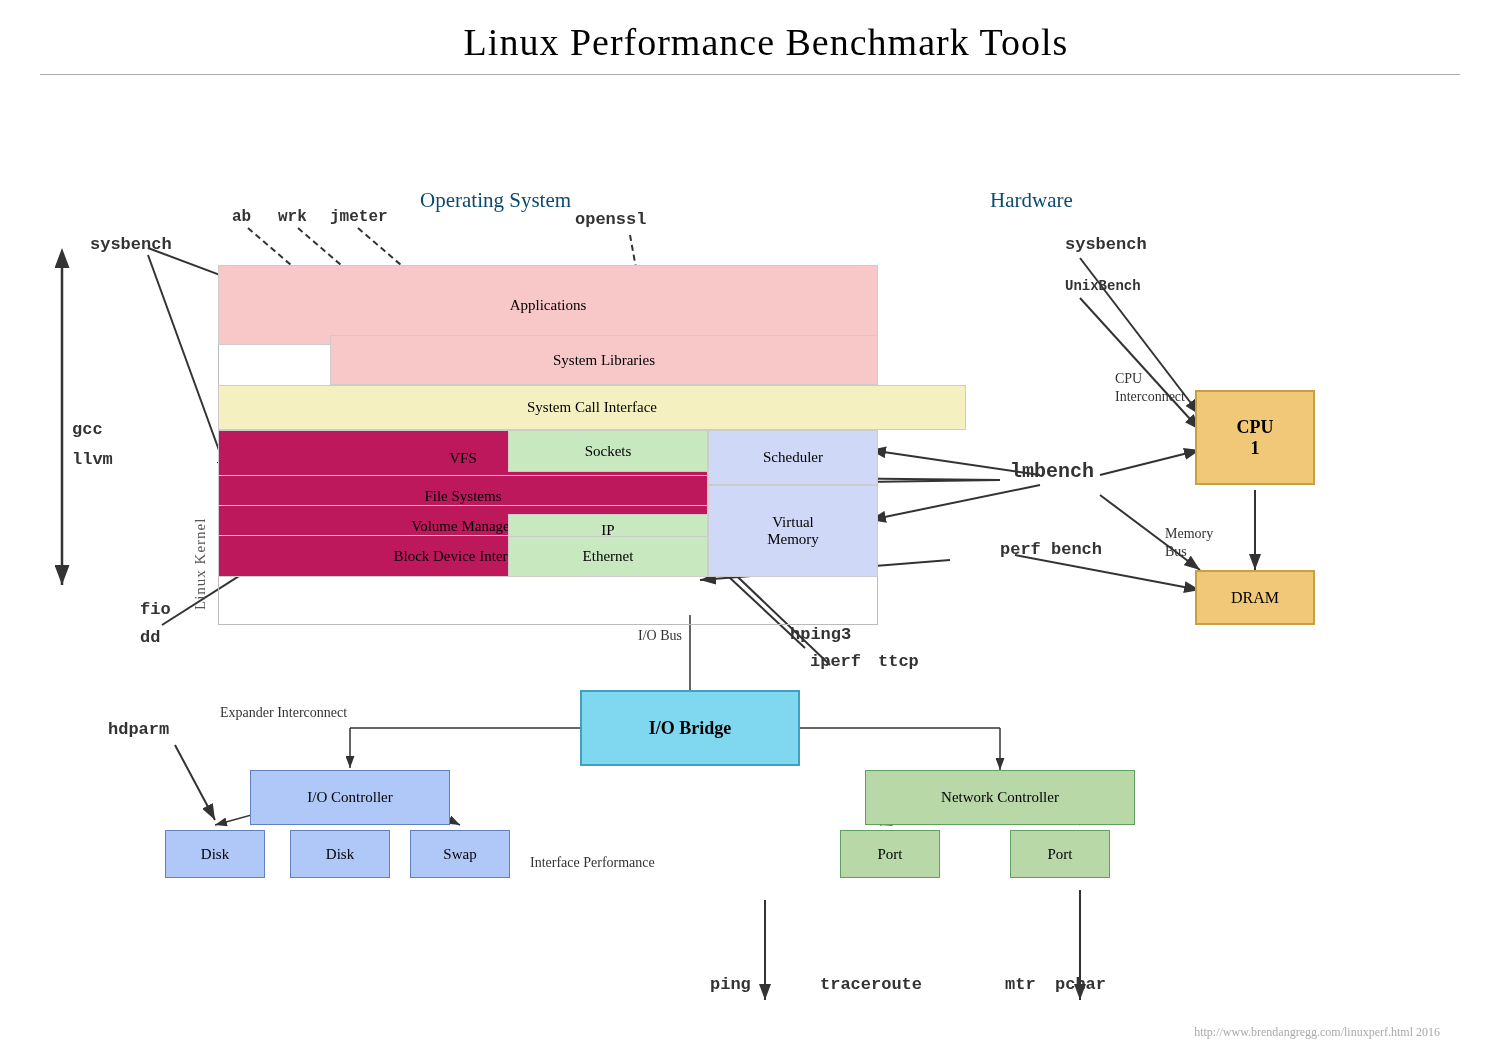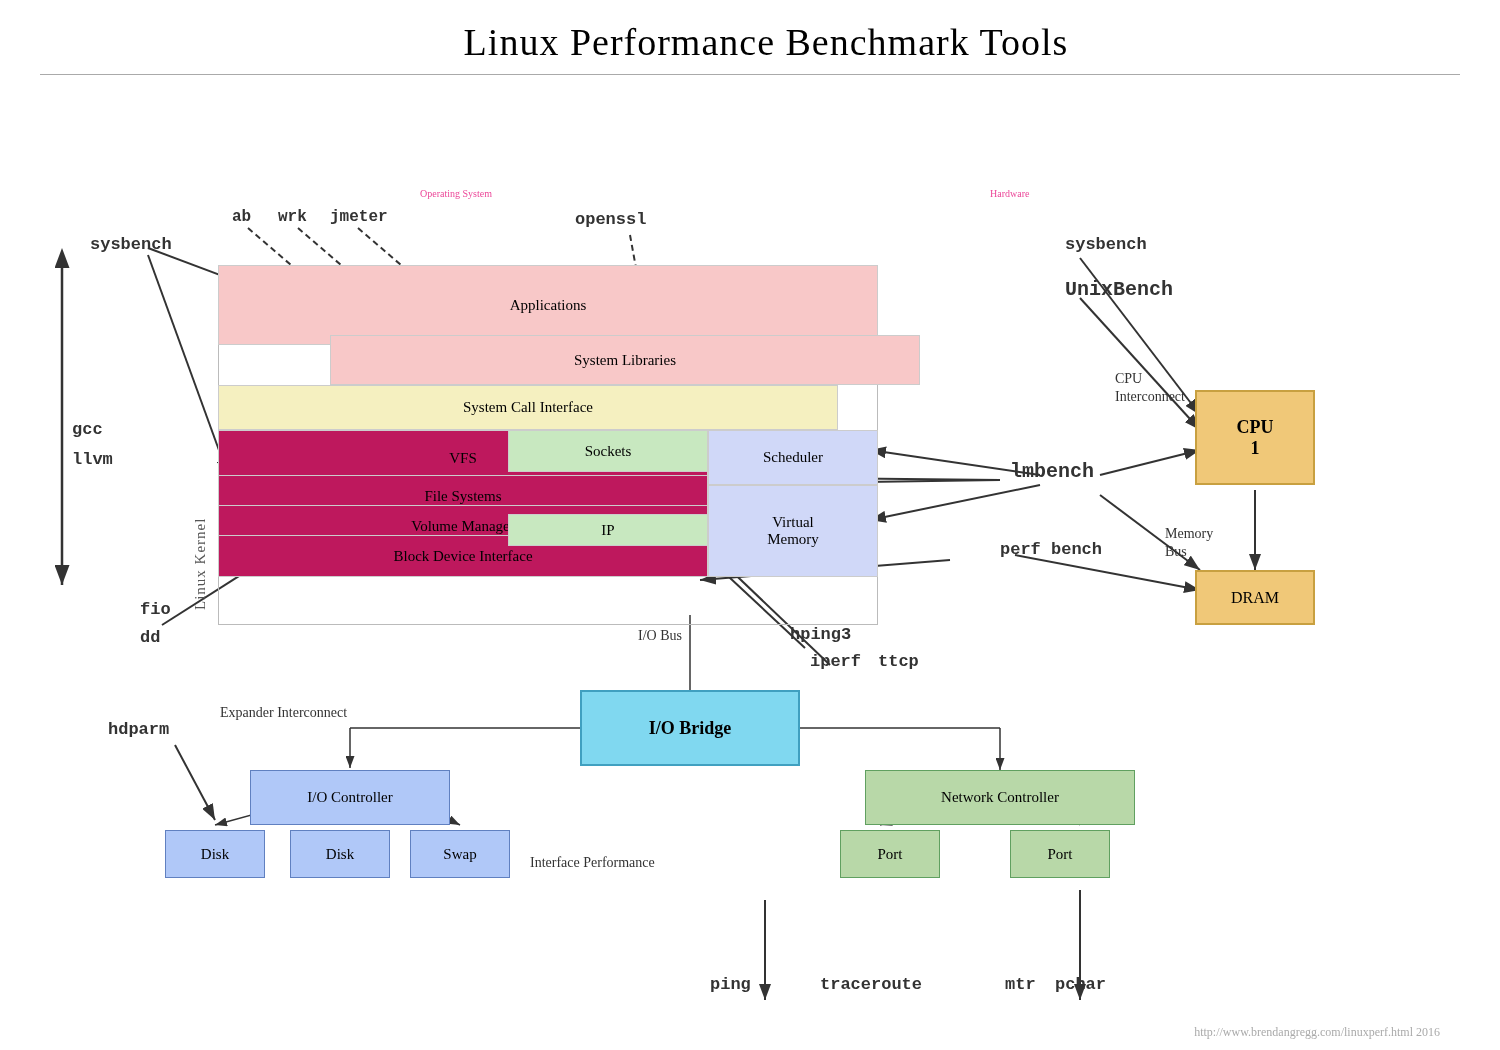--- a/index.html
+++ b/index.html
@@ -41,22 +41,22 @@
       color: #333;
     }
     .label-bold {
       font-weight: bold;
       font-family: 'Courier New', monospace;
     }
 
     
     .section-header {
       position: absolute;
-      font-size: 10px;
-      color: #ec4899;
+      font-size: 21px;
+      color: #0c4a6e;
     }
 
     
     .box {
       position: absolute;
       border: 1.5px solid #999;
       display: flex;
       align-items: center;
       justify-content: center;
       text-align: center;
@@ -257,21 +257,21 @@
 
   <div class="label label-bold" style="left:72px; top:340px; font-size:17px;">gcc</div>
   <div class="label label-bold" style="left:72px; top:370px; font-size:17px;">llvm</div>
 
   <div class="label label-bold" style="left:140px; top:520px; font-size:17px;">fio</div>
   <div class="label label-bold" style="left:140px; top:548px; font-size:17px;">dd</div>
 
   <div class="label label-bold" style="left:108px; top:640px; font-size:17px;">hdparm</div>
 
   <div class="label label-bold" style="left:1065px; top:155px; font-size:17px;">sysbench</div>
-  <div class="label label-bold" style="left:1065px; top:198px; font-size:20px;">UnixBench</div>
+  <div class="label label-bold" style="left:1065px; top:198px; font-size:14px;">UnixBench</div>
 
   <div class="label label-bold" style="left:1010px; top:380px; font-size:20px;">lmbench</div>
   <div class="label label-bold" style="left:1000px; top:460px; font-size:17px;">perf bench</div>
 
   <div class="label label-bold" style="left:790px; top:545px; font-size:17px;">hping3</div>
   <div class="label label-bold" style="left:810px; top:572px; font-size:17px;">iperf</div>
   <div class="label label-bold" style="left:878px; top:572px; font-size:17px;">ttcp</div>
 
   <div class="label label-bold" style="left:710px; top:895px; font-size:17px;">ping</div>
   <div class="label label-bold" style="left:820px; top:895px; font-size:17px;">traceroute</div>
@@ -285,25 +285,25 @@
   <div class="label" style="left:530px; top:775px; font-size:14px;">Interface Performance</div>
 
   <div class="kernel-label" style="left:192px; top:290px; height:240px;">Linux Kernel</div>
 
   <div style="position:absolute; left:218px; top:185px; width:660px; height:360px; border:1.5px solid #bbb; background:transparent; z-index:0;"></div>
 
   <div class="box layer-applications" style="left:218px; top:185px; width:660px; height:80px;">
     <span>Applications</span>
   </div>
 
-  <div class="box layer-syslibs" style="left:330px; top:255px; width:590px; height:50px;">
+  <div class="box layer-syslibs" style="left:330px; top:255px; width:548px; height:50px;">
     <span>System Libraries</span>
   </div>
 
-  <div class="box layer-syscall" style="left:218px; top:305px; width:620px; height:45px;">
+  <div class="box layer-syscall" style="left:218px; top:305px; width:748px; height:45px;">
     <span>System Call Interface</span>
   </div>
 
   <div class="box layer-kernel-blue" style="left:218px; top:350px; width:490px; height:55px; border-bottom:0;">
     <span>VFS</span>
   </div>
   <div class="box layer-kernel-blue" style="left:218px; top:395px; width:490px; height:42px;">
     <span>File Systems</span>
   </div>
   <div class="box layer-kernel-blue" style="left:218px; top:425px; width:490px; height:42px;">
@@ -311,20 +311,23 @@
   </div>
   <div class="box layer-kernel-blue" style="left:218px; top:455px; width:490px; height:42px;">
     <span>Block Device Interface</span>
   </div>
 
   <div class="box layer-kernel-green" style="left:508px; top:350px; width:200px; height:42px;">
     <span>Sockets</span>
   </div>
   <div class="box layer-kernel-green" style="left:508px; top:434px; width:200px; height:32px;">
     <span>IP</span>
+  </div>
+  <div class="box layer-kernel-green" style="left:508px; top:456px; width:200px; height:41px;">
+    <span>Ethernet</span>
   </div>
 
   <div class="box layer-kernel-blue" style="left:708px; top:350px; width:170px; height:55px; background:#d0d8f8;">
     <span>Scheduler</span>
   </div>
   <div class="box layer-kernel-blue" style="left:708px; top:405px; width:170px; height:92px; background:#d0d8f8;">
     <span style="white-space:pre-line;">Virtual
 Memory</span>
   </div>
 

